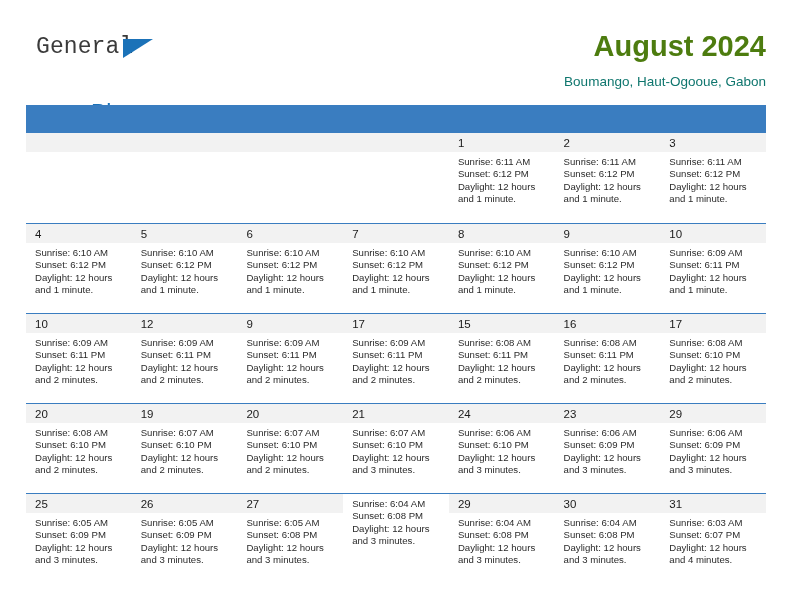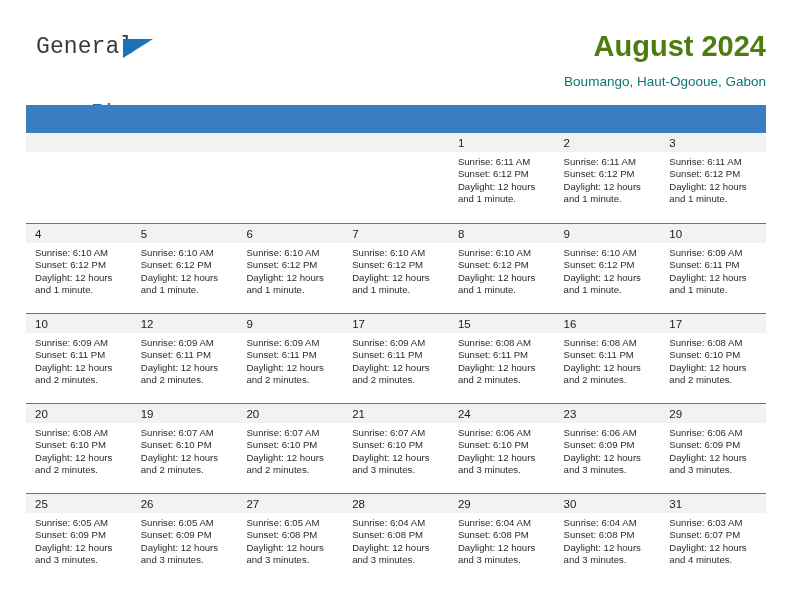--- a/index.html
+++ b/index.html
@@ -473,21 +473,20 @@
       <div class="day">
         <div class="day-number-band"><span class="day-number">27</span></div>
         <div class="day-info">
           <div class="info-line">Sunrise: 6:05 AM</div>
           <div class="info-line">Sunset: 6:08 PM</div>
           <div class="info-line">Daylight: 12 hours</div>
           <div class="info-line">and 3 minutes.</div>
         </div>
       </div>
       <div class="day">
-        <div class="day-number-band"><span class="day-number">28</span></div>
         <div class="day-info">
           <div class="info-line">Sunrise: 6:04 AM</div>
           <div class="info-line">Sunset: 6:08 PM</div>
           <div class="info-line">Daylight: 12 hours</div>
           <div class="info-line">and 3 minutes.</div>
         </div>
       </div>
       <div class="day">
         <div class="day-number-band"><span class="day-number">29</span></div>
         <div class="day-info">

